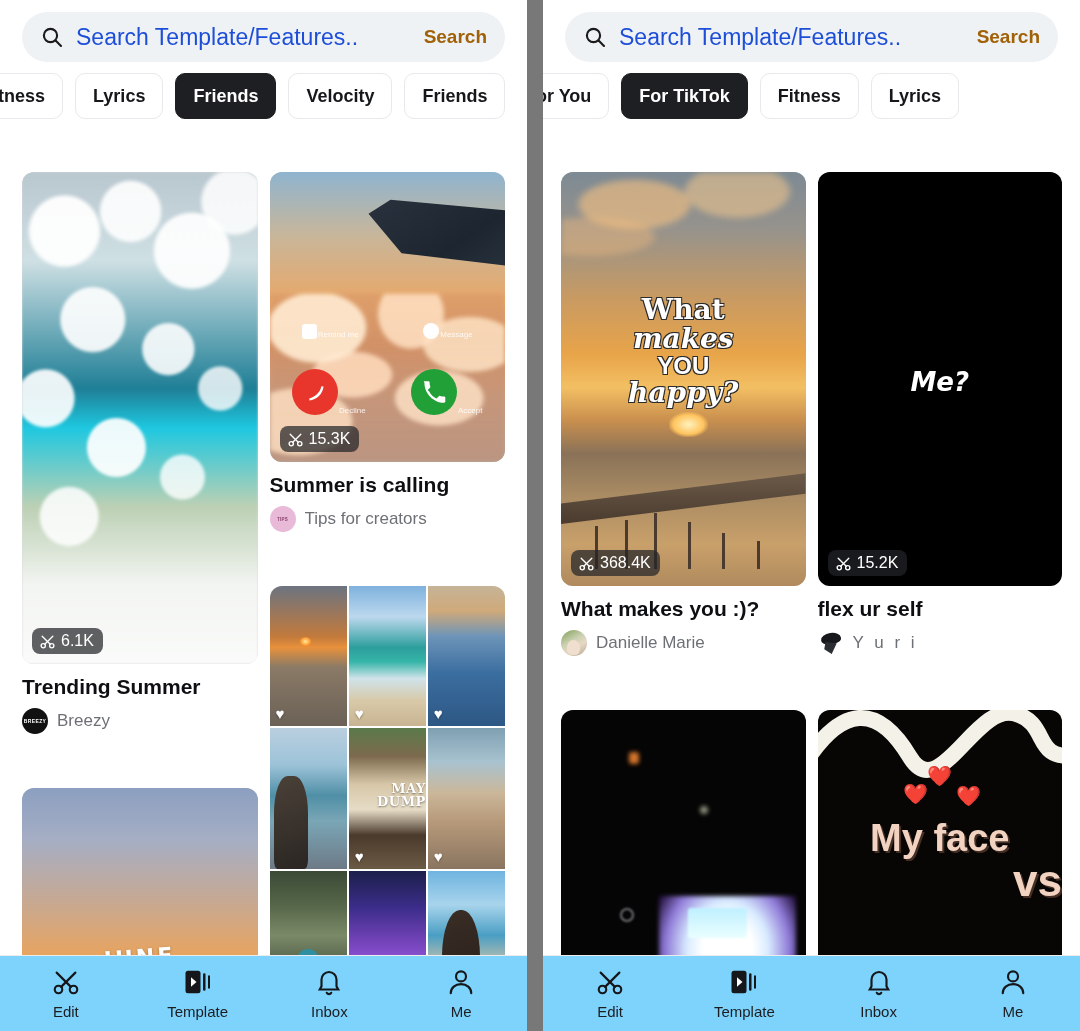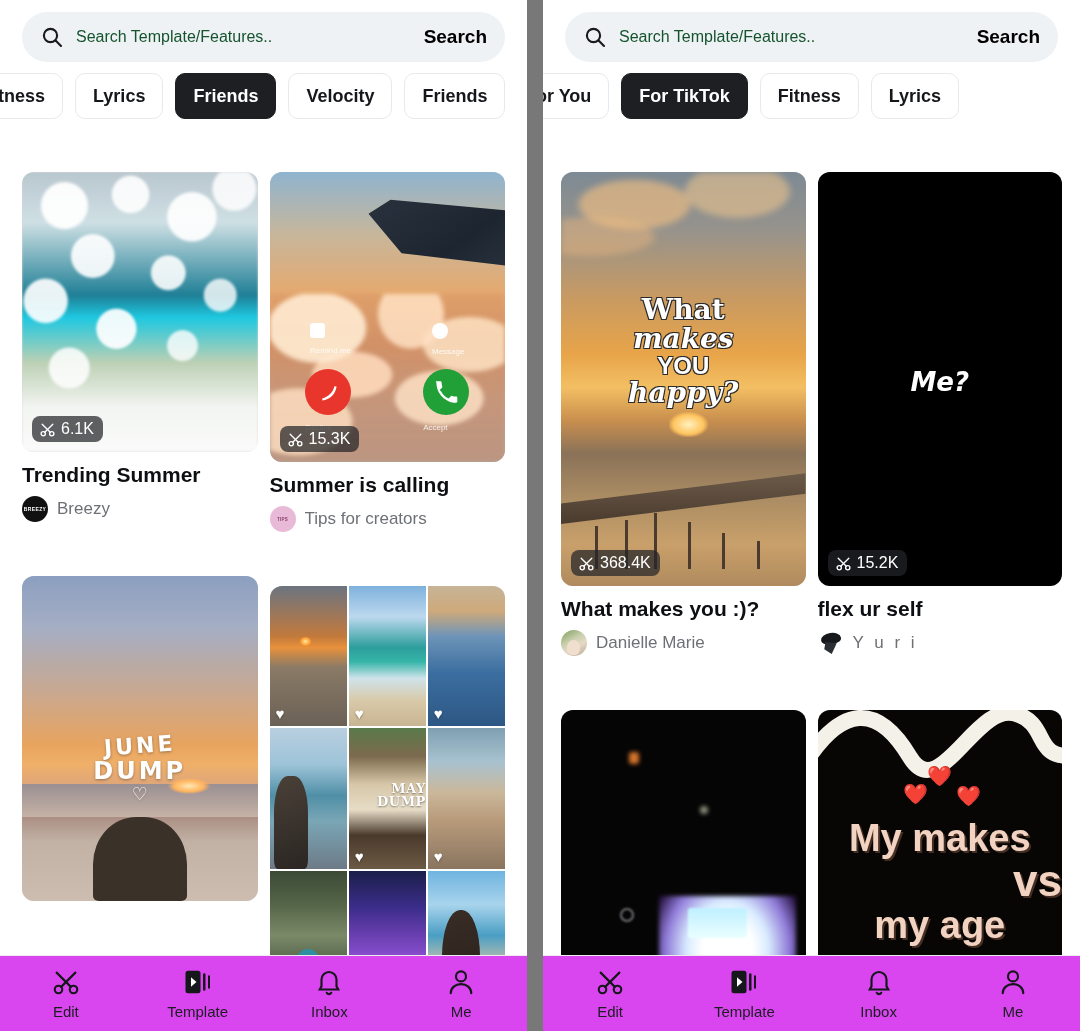--- a/index.html
+++ b/index.html
@@ -36,29 +36,29 @@
     background: #eff2f5;
     border-radius: 26px;
     display: flex;
     align-items: center;
     padding: 0 18px 0 18px;
   }
   .search-icon { width: 24px; height: 24px; flex: 0 0 24px; color:#1a1a1a; }
   .search-placeholder {
     flex: 1 1 auto;
     margin-left: 12px;
-    font-size: 16px;
-    color: #14532d;
+    font-size: 23px;
+    color: #1d4ed8;
     white-space: nowrap;
     overflow: hidden;
   }
   .search-btn {
     font-size: 19px;
     font-weight: bold;
-    color: #000000;
+    color: #a16207;
     white-space: nowrap;
     padding-left: 8px;
   }
 
   
   .chiprow {
     display: flex;
     align-items: center;
     gap: 12px;
     height: 56px;
@@ -180,21 +180,21 @@
       radial-gradient(ellipse at 85% 30%, rgba(255,230,200,.8) 0 16%, transparent 17%),
       radial-gradient(ellipse at 35% 48%, rgba(255,220,190,.85) 0 18%, transparent 19%),
       radial-gradient(ellipse at 72% 62%, rgba(255,228,200,.8) 0 18%, transparent 19%),
       radial-gradient(ellipse at 12% 76%, rgba(255,225,195,.8) 0 18%, transparent 19%),
       linear-gradient(180deg, rgba(214,150,105,.55), rgba(188,142,118,.7));
     filter: blur(2px);
   }
   .callui { position:absolute; inset:0; }
   .callui .row1 { position:absolute; top:52%; left:0; right:0; display:flex; justify-content:space-around; }
   .callui .row2 { position:absolute; top:68%; left:0; right:0; display:flex; justify-content:space-around; }
-  .cbtn { display:flex; flex-direction:column; align-items:flex-start; gap:8px; }
+  .cbtn { display:flex; flex-direction:row; align-items:flex-end; gap:1px; }
   .cdot { width:16px; height:16px; border-radius:50%; background:#fff; }
   .csq  { width:15px; height:15px; border-radius:3px; background:#fff; }
   .clabel { font-size:8px; color:rgba(255,255,255,.85); }
   .circ { width:46px; height:46px; border-radius:50%; display:flex; align-items:center; justify-content:center; }
   .circ.red { background:#e8362c; }
   .circ.green { background:#21a038; }
   .circ svg { width:24px; height:24px; fill:#fff; }
 
   
   .art-june {
@@ -311,21 +311,21 @@
   }
   .face-text span { display:block; }
   .face-text .f1 { font-size:38px; }
   .face-text .f2 { font-size:44px;text-align:right; }
   .face-text .f3 { font-size:38px; }
 
   
   .bottomnav {
     position: absolute; left:0; right:0; bottom:0;
     height: 76px;
-    background: #d946ef;
+    background: #7dd3fc;
     border-top: 1px solid #ececec;
     display: flex; align-items: center;
   }
   .navitem { flex:1 1 0; display:flex; flex-direction:column; align-items:center; justify-content:center; gap:6px; }
   .navitem svg { width:30px; height:30px; }
   .navlabel { font-size:15px; color:#1b1d20; }
 
   
   .av-breezy { background:#111; display:flex; align-items:center; justify-content:center; }
   .av-breezy b { color:#fff; font-size:5px; letter-spacing:.4px; font-family:"Liberation Sans",sans-serif; }
@@ -362,21 +362,21 @@
       <div class="chip active">Friends</div>
       <div class="chip">Velocity</div>
       <div class="chip">Friends</div>
     </div>
 
     <div class="feed">
 
       <div class="col">
 
         <div class="card">
-          <div class="thumb" style="height:280px">
+          <div class="thumb" style="height:492px">
             <div class="art art-bokeh"></div>
             <div class="badge">
               <svg viewBox="0 0 24 24" fill="none" stroke="#fff" stroke-width="1.9" stroke-linecap="round">
                 <circle cx="6" cy="18" r="3"></circle>
                   <circle cx="18" cy="18" r="3"></circle>
                 <line x1="8.1" y1="15.9" x2="19.5" y2="4.5"></line>
                   <line x1="15.9" y1="15.9" x2="4.5" y2="4.5"></line>
               </svg>
               <span>6.1K</span>
             </div>
@@ -658,23 +658,22 @@
                 <svg viewBox="0 0 240 70" fill="none" stroke="#f4f1e8" stroke-width="13" stroke-linecap="round" stroke-linejoin="round">
                   <path d="M6 62 C 40 6, 70 8, 96 52 C 120 90, 150 6, 182 16 C 210 24, 196 54, 230 50"></path>
                 </svg>
               </div>
               <div class="face-hearts">
                 <span style="left:18%;top:0%">❤️</span>
                 <span style="left:2%;top:42%">❤️</span>
                 <span style="left:38%;top:48%">❤️</span>
               </div>
               <div class="face-text">
-                <span class="f1">My makes</span>
+                <span class="f1">My face</span>
                 <span class="f2">vs</span>
-                <span class="f3">my age</span>
               </div>
             </div>
           </div>
         </div>
 
       </div>
     </div>
 
     <div class="bottomnav">
       <div class="navitem">

